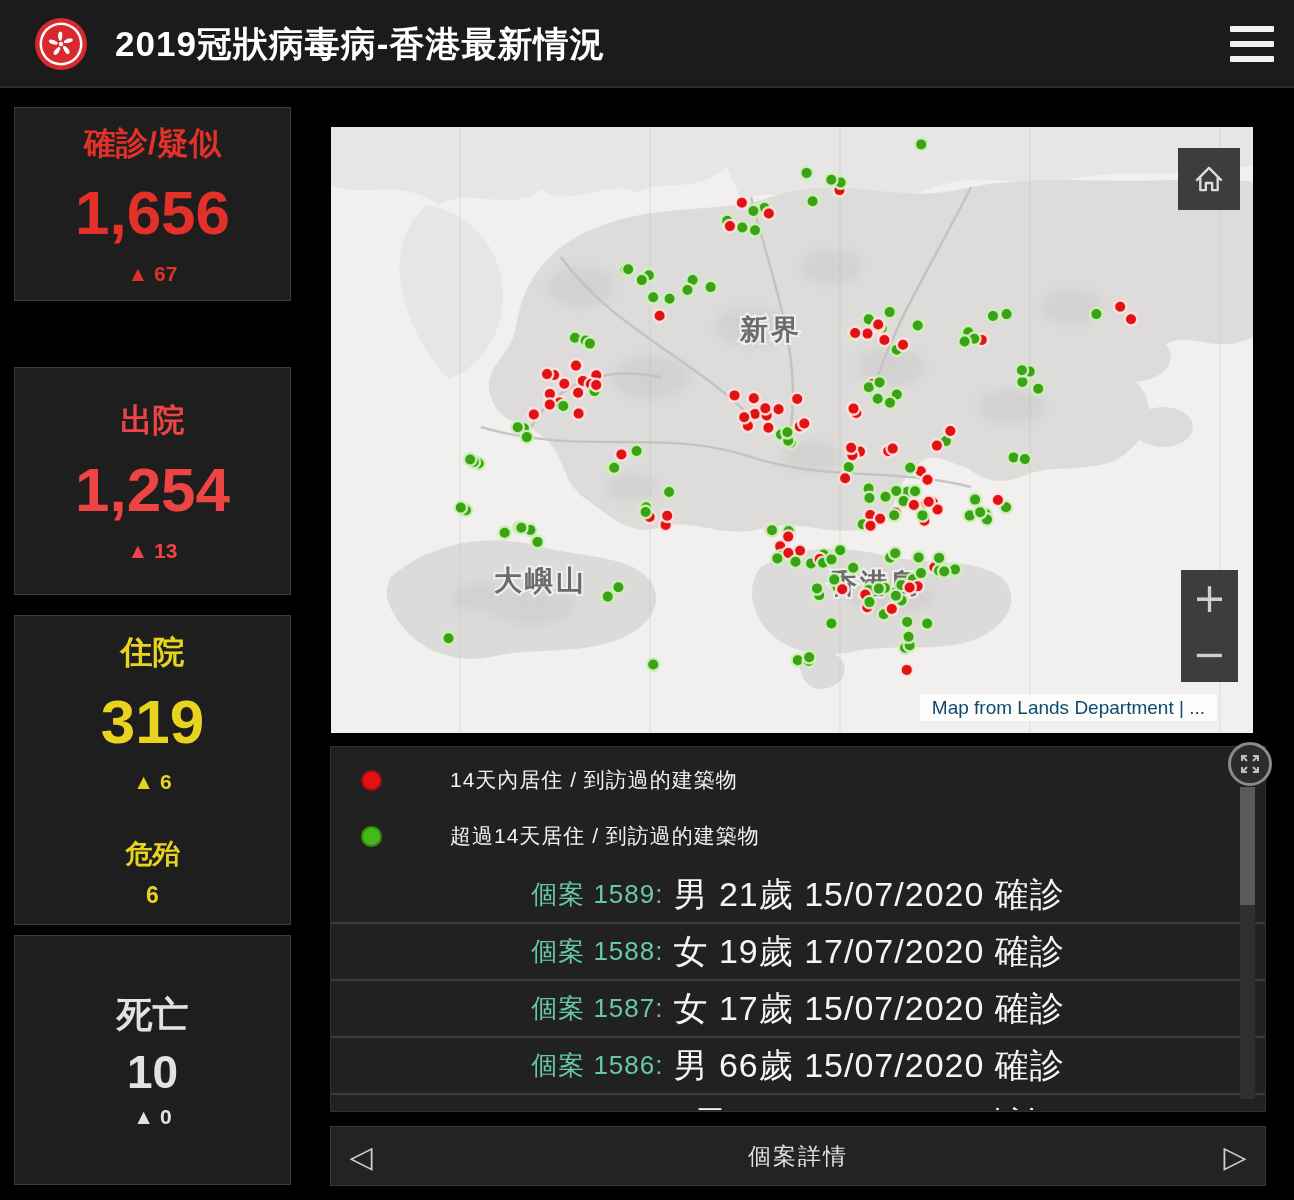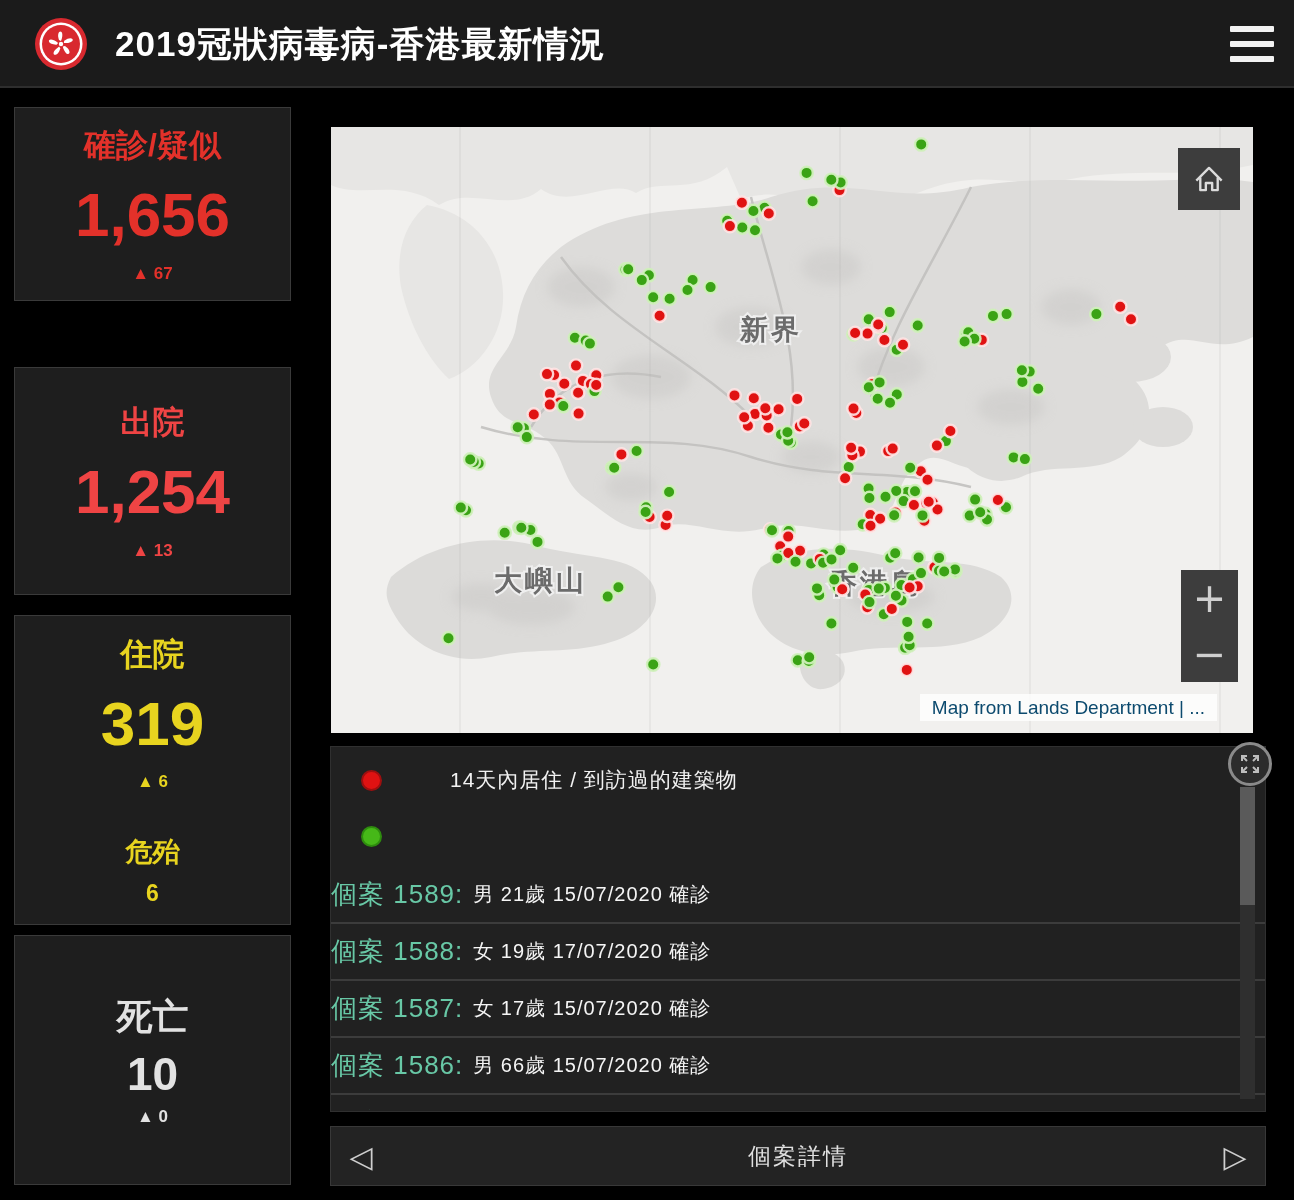--- a/index.html
+++ b/index.html
@@ -17,21 +17,21 @@
   .menu-btn { position:absolute; right:20px; top:26px; width:44px; height:36px;
               display:flex; flex-direction:column; justify-content:space-between; cursor:pointer; }
   .menu-btn span { display:block; height:6px; background:#f2f2f2; border-radius:1px; }
 
   
   .stat-card { position:absolute; left:14px; width:277px; background:#1e1e1e;
                border:1px solid #3a3a3a; display:flex; flex-direction:column;
                align-items:center; justify-content:center; text-align:center; }
   .stat-label { font-size:32px; font-weight:600; }
   .stat-value { font-size:62px; font-weight:bold; margin-top:14px; line-height:1.05; }
-  .stat-delta { font-size:17px; margin-top:16px; font-weight:600; }
+  .stat-delta { font-size:21px; margin-top:16px; font-weight:600; }
   .c-red    { color:#e3312a; }
   .c-green  { color:#ef4444; }
   .c-yellow { color:#e8d41f; }
   .c-gray   { color:#e2e2e2; }
   #card-confirmed    { top:107px;  height:194px; }
   #card-discharged   { top:367px;  height:228px; }
   #card-hospitalized { top:615px;  height:310px; }
   #card-deaths       { top:935px;  height:250px; }
   .stat-extra-label { font-size:27px; font-weight:600; margin-top:42px; }
   .stat-extra-value { font-size:23px; font-weight:bold; margin-top:10px; }
@@ -58,23 +58,23 @@
   
   .case-panel { position:absolute; left:330px; top:746px; width:936px; height:366px;
                 background:#212121; border:1px solid #303030; overflow:hidden; }
   .legend-row { display:flex; align-items:center; height:46px; margin-top:10px; }
   .legend-dot { width:21px; height:21px; border-radius:50%; margin-left:30px; flex:0 0 auto; }
   .legend-dot.red   { background:#e01212; border:2px solid #9d0f0f; }
   .legend-dot.green { background:#46b818; border:2px solid #2e8c0e; }
   .legend-label { color:#f2f2f2; font-size:21px; margin-left:68px; letter-spacing:1px; }
   .case-list { margin-top:8px; }
   .case-row { height:57px; display:flex; align-items:center; padding-left:0;
-              border-bottom:2px solid #3c3c3c; cursor:pointer; }
+              border-bottom:2px solid #3c3c3c; cursor:pointer;justify-content:center; }
   .case-row .case-id { color:#68c8a6; font-size:26px; letter-spacing:1px; }
-  .case-row .case-text { color:#f5f5f5; font-size:20px; margin-left:10px; letter-spacing:1px; }
+  .case-row .case-text { color:#f5f5f5; font-size:34px; margin-left:10px; letter-spacing:1px; }
   .case-row.partial { height:15px; overflow:hidden; border-bottom:none; align-items:flex-start; }
   .case-row.partial .case-id, .case-row.partial .case-text { line-height:57px; }
 
   .v-scrollbar { position:absolute; right:10px; top:40px; width:15px; height:312px;
                  background:#2f2f2f; }
   .v-scrollbar .thumb { position:absolute; left:0; top:0; width:15px; height:118px;
                         background:#5a5a5a; cursor:pointer; }
   .expand-btn { position:absolute; left:1228px; top:742px; width:44px; height:44px;
                 border-radius:50%; background:#2c2c2c; border:3px solid #8a8a8a;
                 display:flex; align-items:center; justify-content:center; cursor:pointer; z-index:5; }
@@ -446,20 +446,21 @@
     <div class="attribution">Map from Lands Department | ...</div>
   </div>
 
   <div class="case-panel">
     <div class="legend-row">
       <span class="legend-dot red"></span>
       <span class="legend-label">14天內居住 / 到訪過的建築物</span>
     </div>
     <div class="legend-row">
       <span class="legend-dot green"></span>
+      <span class="legend-label">超過14天居住 / 到訪過的建築物</span>
     </div>
 
     <div class="case-list">
       <div class="case-row">
         <span class="case-id">個案 1589:</span>
         <span class="case-text">男  21歲  15/07/2020 確診</span>
       </div>
       <div class="case-row">
         <span class="case-id">個案 1588:</span>
         <span class="case-text">女  19歲  17/07/2020 確診</span>

